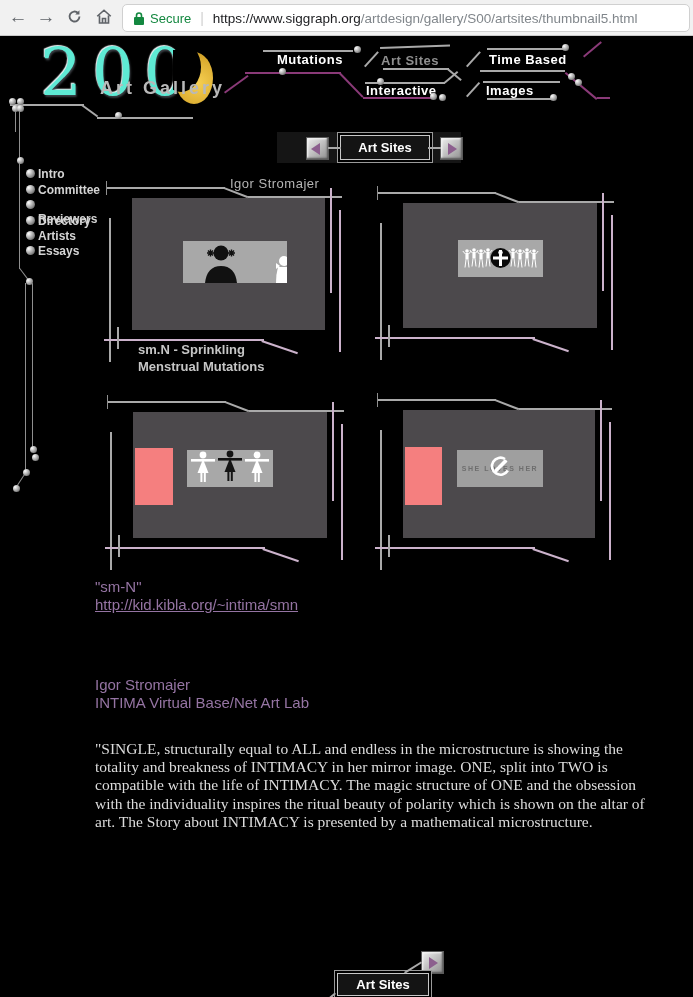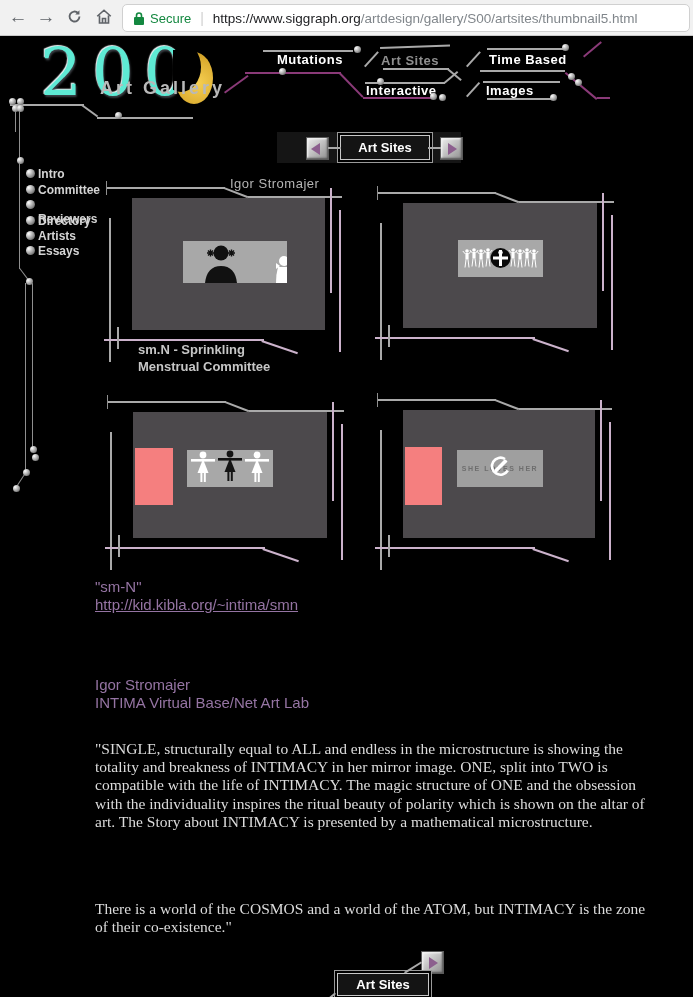--- a/index.html
+++ b/index.html
@@ -172,21 +172,21 @@
         <circle cx="42.5" cy="18" r="10" fill="#0a0a0a"></circle>
         <rect x="41" y="10" width="3" height="16" fill="#fff"></rect>
         <rect x="35" y="16.5" width="15" height="3" fill="#fff"></rect>
         <circle cx="42.5" cy="12.5" r="2.2" fill="#fff"></circle>
       </svg>
     </div>
   </div>
 
   <div class="caption">
     <div>sm.N - Sprinkling</div>
-    <div>Menstrual Committee</div>
+    <div>Menstrual Mutations</div>
   </div>
 
   <div class="thumb" style="left:133px;top:412px;width:194px;height:126px;">
     <div class="pinkblock" style="left:2px;top:36px;width:38px;height:57px;"></div>
     <div class="strip" style="left:54px;top:38px;width:86px;height:37px;background:#a8a8a8;">
       <svg width="86" height="37" viewBox="0 0 86 37">
         <defs>
           <g id="tfig">
             <circle cx="0" cy="-9" r="3.4"></circle>
             <rect x="-12" y="-5" width="24" height="2.6"></rect>
@@ -219,21 +219,20 @@
   <div class="info" style="top:578px;">
     <div>"sm-N"</div>
     <a>http://kid.kibla.org/~intima/smn</a>
   </div>
   <div class="info" style="top:676px;">
     <div>Igor Stromajer</div>
     <div>INTIMA Virtual Base/Net Art Lab</div>
   </div>
 
   <div class="quote" style="top:740px;">"SINGLE, structurally equal to ALL and endless in the microstructure is showing the totality and breakness of INTIMACY in her mirror image. ONE, split into TWO is compatible with the life of INTIMACY. The magic structure of ONE and the obsession with the individuality inspires the ritual beauty of polarity which is shown on the altar of art. The Story about INTIMACY is presented by a mathematical microstructure.</div>
-  <div class="quote" style="top:900px;">There is a world of the COSMOS and a world of the ATOM, but INTIMACY is the zone of their co-existence."</div>
 
   <div class="arrow-btn" style="left:421px;top:951px;">
       <span class="tri tri-right"></span>
     </div>
   <div class="pager-box bottom-box">Art Sites</div>
 
 <div class="ln g" style="left: 10px; top: 104px; width: 74px;"></div>
     <div class="ln g" style="left: 82px; top: 104px; width: 20px; transform: rotate(36deg);"></div>
     <div class="ln g" style="left: 97px; top: 117px; width: 96px;"></div>
     <div class="ln gt" style="left: 16px; top: 108px; width: 24px; transform: rotate(90deg);"></div>

